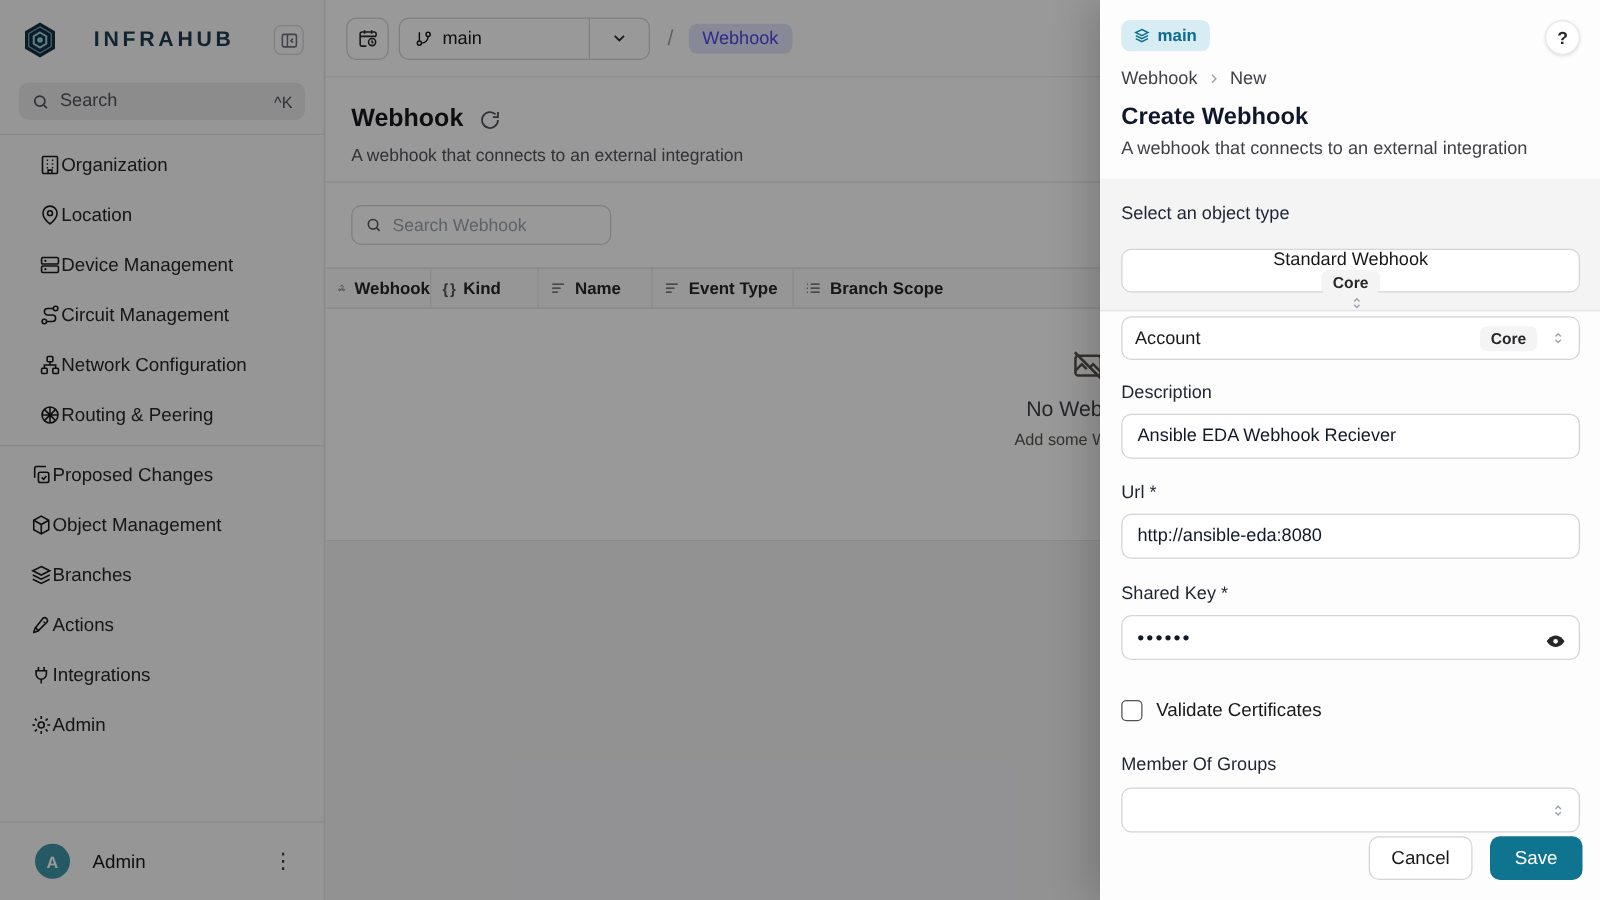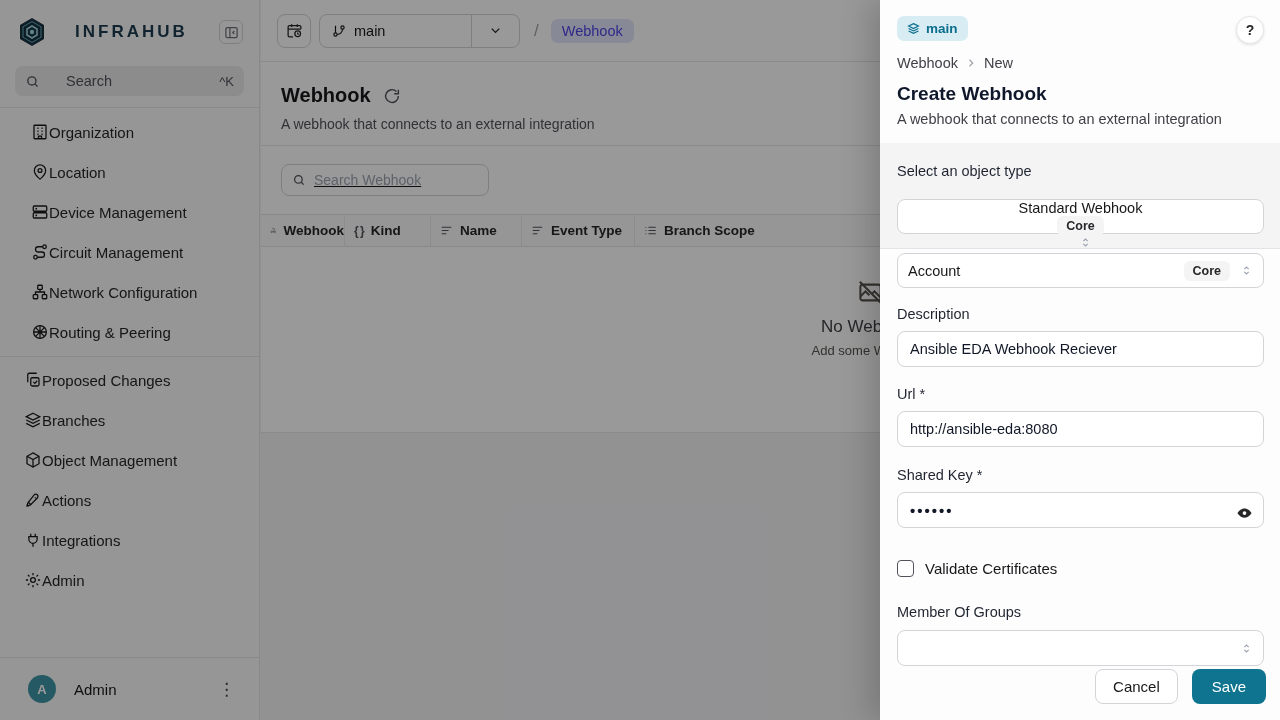--- a/index.html
+++ b/index.html
@@ -5,21 +5,21 @@
   * { margin:0; padding:0; box-sizing:border-box; }
   html,body { width:1280px; height:720px; overflow:hidden; }
   body { font-family:"Liberation Sans","DejaVu Sans",sans-serif; color:#18181b; background:#f3f4f6; position:relative; }
 
   
   .sidebar { position:absolute; left:0; top:0; width:260px; height:720px; background:#fafafa; border-right:1px solid #e4e4e7; z-index:1; }
   .logo-row { display:flex; align-items:center; padding:16px 16px 0 18px; height:48px;gap:20px; }
   .logo-hex { width:28px; height:30px; flex:0 0 auto; }
   .logo-text { font-size:17px; font-weight:800; letter-spacing:3px; color:#1d3b4e; margin-left:9px; flex:1; }
   .collapse-btn { width:24px; height:24px; border:1px solid #d4d4d8; border-radius:6px; display:flex; align-items:center; justify-content:center; color:#71717a; background:transparent; cursor:pointer; }
-  .side-search { margin:18px 15px 0 15px; height:30px; background:#e9e9eb; border-radius:8px; display:flex; align-items:center; padding:0 10px; color:#52525b; cursor:pointer;gap:18px; }
+  .side-search { margin:18px 15px 0 15px; height:30px; background:#e9e9eb; border-radius:8px; display:flex; align-items:center; padding:0 10px; color:#52525b; cursor:pointer; }
   .side-search .lbl { font-size:14.5px; margin-left:8px; flex:1; }
   .side-search .kbd { font-size:13px; color:#52525b; }
   .side-div { border-top:1px solid #e4e4e7; margin-top:11px; }
   .nav-scroll { height:248px; overflow:hidden; padding-top:4px; }
   .nav-group2 { padding-top:3px; }
   .nav-item { height:40px; display:flex; align-items:center; padding:0 12px 0 31px; cursor:pointer; color:#27272a; }
   .nav-item svg { color:#18181b; flex:0 0 auto; }
   .nav-item span { font-size:15px; margin-left:0; white-space:nowrap; }
   .nav-item.compact { padding-left:24px; }
   .user-row { position:absolute; left:0; right:0; bottom:0; height:63px; border-top:1px solid #e4e4e7; display:flex; align-items:center; padding:0 18px 0 28px; }
@@ -37,21 +37,21 @@
   .branch-right { width:47px; display:flex; align-items:center; justify-content:center; color:#27272a; }
   .crumb-sep { margin:0 12px 0 14px; color:#a1a1aa; font-size:17px; }
   .crumb-chip { background:#e2e4fa; color:#4f46e5; font-size:14.5px; padding:4px 11px; border-radius:7px; cursor:pointer; }
 
   .card { background:#fff; height:371px; border-bottom:1px solid #e5e7eb; position:relative; }
   .card-header { height:84px; padding:22px 20px 0 20px; border-bottom:1px solid #e5e7eb; }
   .page-title-row { display:flex; align-items:center; }
   .page-title { font-size:20px; font-weight:700; color:#18181b; }
   .refresh { margin-left:12px; color:#52525b; cursor:pointer; display:flex; }
   .page-sub { margin-top:9px; font-size:14px; color:#52525b; }
-  .toolbar { padding:18px 20px 0 20px; height:68px;text-decoration:underline; }
+  .toolbar { padding:18px 20px 0 20px; height:68px; }
   .tbl-search { width:208px; height:32px; border:1px solid #d4d4d8; border-radius:8px; display:flex; align-items:center; padding:0 10px; background:#fff; }
   .tbl-search svg { color:#52525b; flex:0 0 auto; }
   .tbl-search input { border:none; outline:none; font-size:14px; margin-left:8px; width:150px; color:#18181b; font-family:inherit; background:transparent; }
   .tbl-search input::placeholder { color:#9ca3af; }
   .thead { display:flex; height:33px; border-top:1px solid #e4e4e7; border-bottom:1px solid #e4e4e7; background:#fafafa; }
   .th { display:flex; align-items:center; padding-left:9px; border-right:1px solid #e9e9eb; color:#27272a; font-size:13.5px; font-weight:600; }
   .th svg, .th .braces { color:#52525b; margin-right:7px; }
   .braces { font-size:12px; font-weight:600; letter-spacing:-1px; }
   .empty-wrap { position:absolute; left:0; right:0; top:184px; bottom:0; overflow:hidden; }
   .empty-state { position:absolute; left:409px; top:33px; width:400px; text-align:center; color:#44403c; }
@@ -179,32 +179,32 @@
     <div class="nav-item compact">
       <svg width="18" height="18" viewBox="0 0 24 24" fill="none" stroke="currentColor" stroke-width="1.7">
           <rect x="9" y="9" width="11" height="11" rx="2"></rect>
           <path d="M5 15V5a2 2 0 0 1 2-2h10"></path>
           <path d="M12.5 14.5l2 2 3-3.5"></path>
         </svg>
       <span>Proposed Changes</span>
     </div>
     <div class="nav-item compact">
       <svg width="18" height="18" viewBox="0 0 24 24" fill="none" stroke="currentColor" stroke-width="1.7">
+          <path d="M12 2.5l8 4.5v10l-8 4.5-8-4.5V7l8-4.5z"></path>
+          <path d="M4 7l8 4.5L20 7M12 11.5V21.5"></path>
+        </svg>
+      <span>Object Management</span>
+    </div>
+    <div class="nav-item compact">
+      <svg width="18" height="18" viewBox="0 0 24 24" fill="none" stroke="currentColor" stroke-width="1.7">
           <path d="M12 3l9 4.5-9 4.5-9-4.5L12 3z"></path>
           <path d="M3 12l9 4.5 9-4.5"></path>
           <path d="M3 16.5L12 21l9-4.5"></path>
         </svg>
       <span>Branches</span>
-    </div>
-    <div class="nav-item compact">
-      <svg width="18" height="18" viewBox="0 0 24 24" fill="none" stroke="currentColor" stroke-width="1.7">
-          <path d="M12 2.5l8 4.5v10l-8 4.5-8-4.5V7l8-4.5z"></path>
-          <path d="M4 7l8 4.5L20 7M12 11.5V21.5"></path>
-        </svg>
-      <span>Object Management</span>
     </div>
     <div class="nav-item compact">
       <svg width="18" height="18" viewBox="0 0 24 24" fill="none" stroke="currentColor" stroke-width="1.7">
           <path d="M5.5 15.5C4 19 4 20 4 20s1 0 4.5-1.5l9.5-9.5a3 3 0 0 0-4.2-4.2l-8.3 10.7z"></path>
           <path d="M9.5 18.5l-4-4"></path>
           <path d="M15 9l.01.01" stroke-linecap="round"></path>
         </svg>
       <span>Actions</span>
     </div>
     <div class="nav-item compact">

